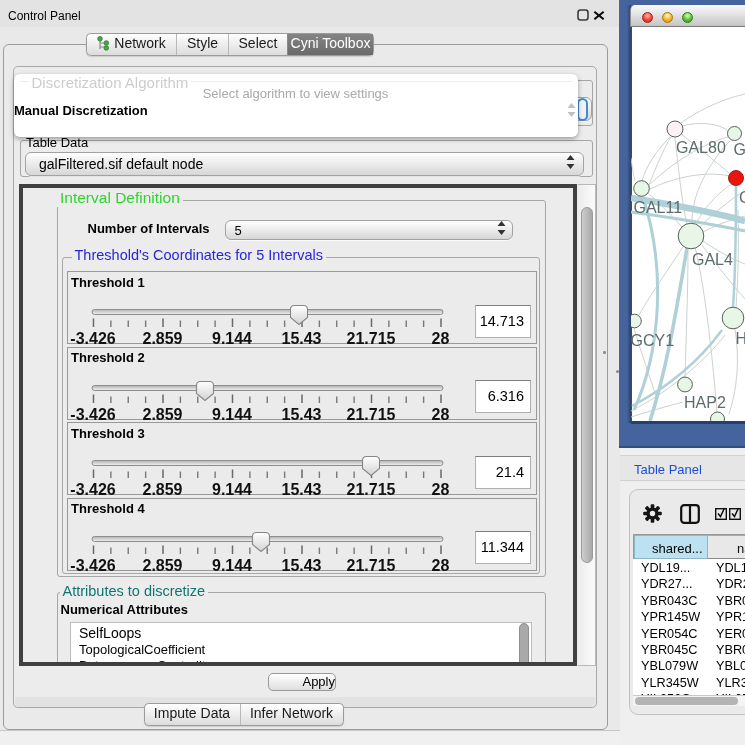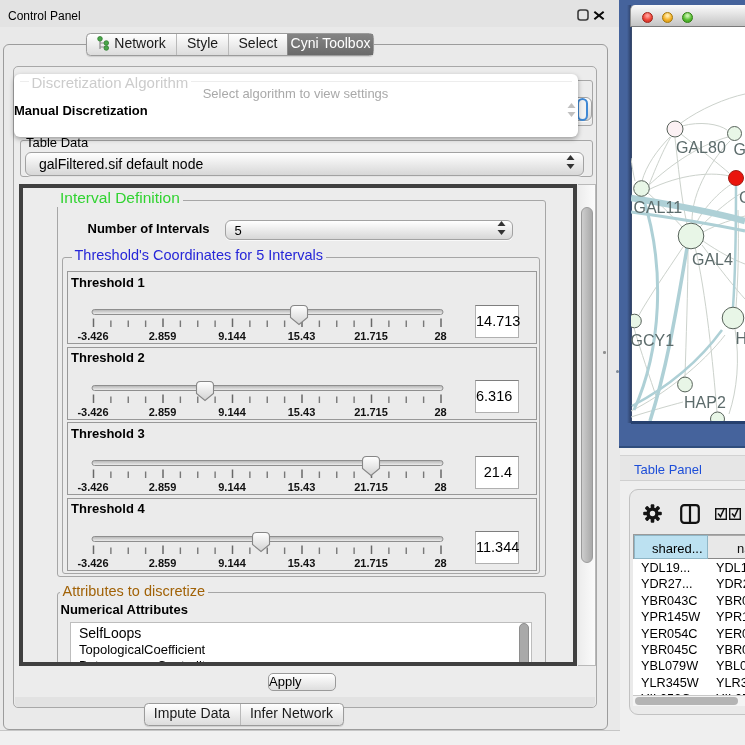--- a/index.html
+++ b/index.html
@@ -1,21 +1,21 @@
 <!DOCTYPE html>
 <html><head><meta charset="utf-8">
 <style>
 * { margin:0; padding:0; box-sizing:border-box; }
 html,body { width:745px; height:745px; overflow:hidden; }
 body { font-family:"Liberation Sans", sans-serif; background:#f0f0f0; position:relative; }
 .abs { position:absolute; }
 .tbox { position:absolute; left:43.5px; width:470px; height:73px; border:1px solid #989898; background:#ebebeb; }
 .tlab { position:absolute; left:3.5px; top:2.5px; font-size:13px; font-weight:bold; color:#000; }
-.tl { position:absolute; top:58px; font-size:11px; font-weight:bold; color:#111; transform:translateX(-50%); white-space:nowrap; }
-.vfield { position:absolute; left:407.5px; top:32.5px; width:44px; height:33px; background:#fff; border:1px solid #b0b0b0; border-top-color:#7e7e7e; font-size:14.5px; text-align:right; line-height:31px; padding-right:6px; }
+.tl { position:absolute; top:58px; font-size:16px; font-weight:bold; color:#111; transform:translateX(-50%); white-space:nowrap; }
+.vfield { position:absolute; left:407.5px; top:32.5px; width:56px; height:33px; background:#fff; border:1px solid #b0b0b0; border-top-color:#7e7e7e; font-size:14.5px; text-align:right; line-height:31px; padding-right:6px; }
 .combo { position:absolute; border:1px solid #a2a2a2; border-radius:6px; background:linear-gradient(#ffffff,#e9e9e9 55%,#d7d7d7); box-shadow:0 1px 0 rgba(255,255,255,0.7); }
 .combo .ar { position:absolute; top:50%; transform:translateY(-50%); }
 .gbox { position:absolute; border:1px solid #a6a6a6; border-radius:3px; }
 .glab { position:absolute; font-size:13px; background:#ececec; padding:0 3px; white-space:nowrap; }
 .seg { position:absolute; height:23px; border:1px solid #9b9b9b; border-radius:4.5px; background:linear-gradient(#ffffff,#efefef 45%,#dcdcdc); display:flex; box-shadow:0 1px 1px rgba(0,0,0,0.12); }
 .seg span { font-size:14px; color:#1a1a1a; line-height:19px; text-align:center; border-left:1px solid #b9b9b9; }
 .seg span:first-child { border-left:none; }
 .seg .sel { background:linear-gradient(#848484,#6a6a6a); color:#fff; border-left-color:#8a8a8a; }
 </style></head>
 <body>
@@ -251,35 +251,35 @@
 <span class="tl" style="left:25.5px">-3.426</span>
       <span class="tl" style="left:95px">2.859</span>
       <span class="tl" style="left:164.5px">9.144</span>
       <span class="tl" style="left:234px">15.43</span>
       <span class="tl" style="left:303.5px">21.715</span>
       <span class="tl" style="left:373px">28</span>
 <div class="vfield">11.344</div>
 </div>
 
   <div class="gbox" style="left:33.5px;top:404px;width:489px;height:300px"></div>
-  <div class="glab" style="left:36.5px;top:394.5px;color:#a16207;background:#ececec;font-size:14.5px">Attributes to discretize</div>
+  <div class="glab" style="left:36.5px;top:394.5px;color:#0f766e;background:#ececec;font-size:14.5px">Attributes to discretize</div>
   <div class="abs" style="left:37.5px;top:413.5px;font-size:13px;font-weight:bold">Numerical Attributes</div>
   <div class="abs" style="left:47px;top:434px;width:462px;height:60px;background:#fff;border:1px solid #bdbdbd"></div>
   <div class="abs" style="left:56px;top:437px;font-size:14px">SelfLoops</div>
   <div class="abs" style="left:56px;top:453.5px;font-size:13px">TopologicalCoefficient</div>
   <div class="abs" style="left:56px;top:470px;font-size:13px">BetweennessCentrality</div>
   <div class="abs" style="left:496px;top:435px;width:10px;height:58px;background:#a9a9a9;border:1px solid #8e8e8e;border-radius:5px"></div>
 </div>
 
 <div class="abs" style="left:578px;top:184px;width:17.5px;height:482px;background:linear-gradient(to right,#ececec,#fbfbfb);border:1px solid #b9b9b9;border-left:none"></div>
 <div class="abs" style="left:580.5px;top:207px;width:12px;height:356px;border-radius:6px;background:linear-gradient(to right,#cdcdcd,#a9a9a9);border:1px solid #9a9a9a"></div>
 
 <div class="abs" style="left:15px;top:697px;width:580px;height:10px;background:#e2e2e2;border-radius:0 0 4px 4px"></div>
 
-<div class="abs" style="left:268px;top:672.5px;width:68px;height:18px;border:1px solid #9a9a9a;border-radius:5px;background:linear-gradient(#ffffff,#dedede);font-size:13px;text-align:left;line-height:16px">Apply</div>
+<div class="abs" style="left:268px;top:672.5px;width:68px;height:18px;border:1px solid #9a9a9a;border-radius:5px;background:linear-gradient(#ffffff,#dedede);font-size:13px;text-align:right;line-height:16px">Apply</div>
 
 <div class="seg" style="left:143.5px;top:702.5px">
 <span style="width:95px">Impute Data</span>
 <span style="width:103px">Infer Network</span>
 </div>
 
 <div class="abs" style="left:13.5px;top:74px;width:564px;height:63px;background:#fff;border-radius:6px;box-shadow:0 2px 5px rgba(0,0,0,0.35)">
   <div style="position:absolute;left:6px;top:6.5px;width:552px;height:1px;background:#ededed"></div>
   <span style="position:absolute;left:15px;top:-0.5px;font-size:15px;color:#cccccc;background:#fff;padding:0 3px">Discretization Algorithm</span>
   <div style="position:absolute;left:0;top:12px;width:100%;text-align:center;font-size:13px;color:#a9a9a9">Select algorithm to view settings</div>

